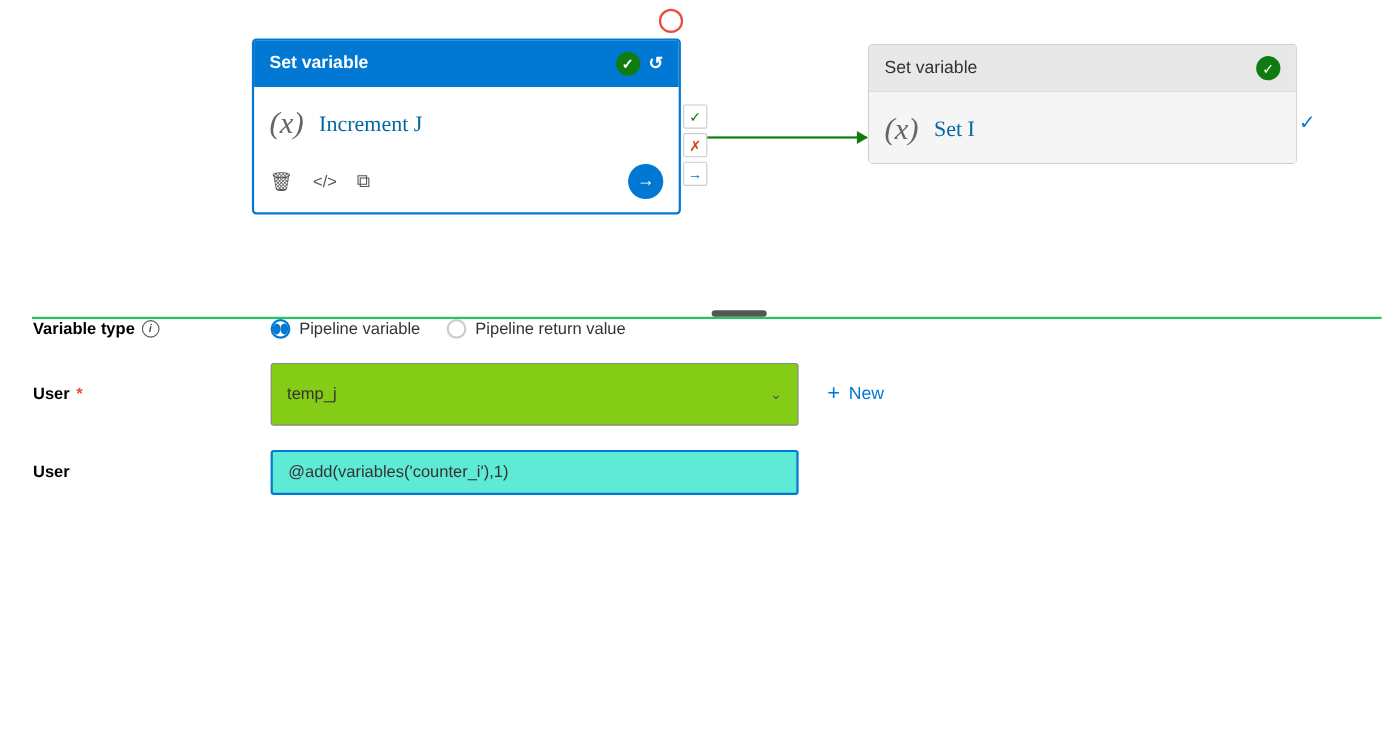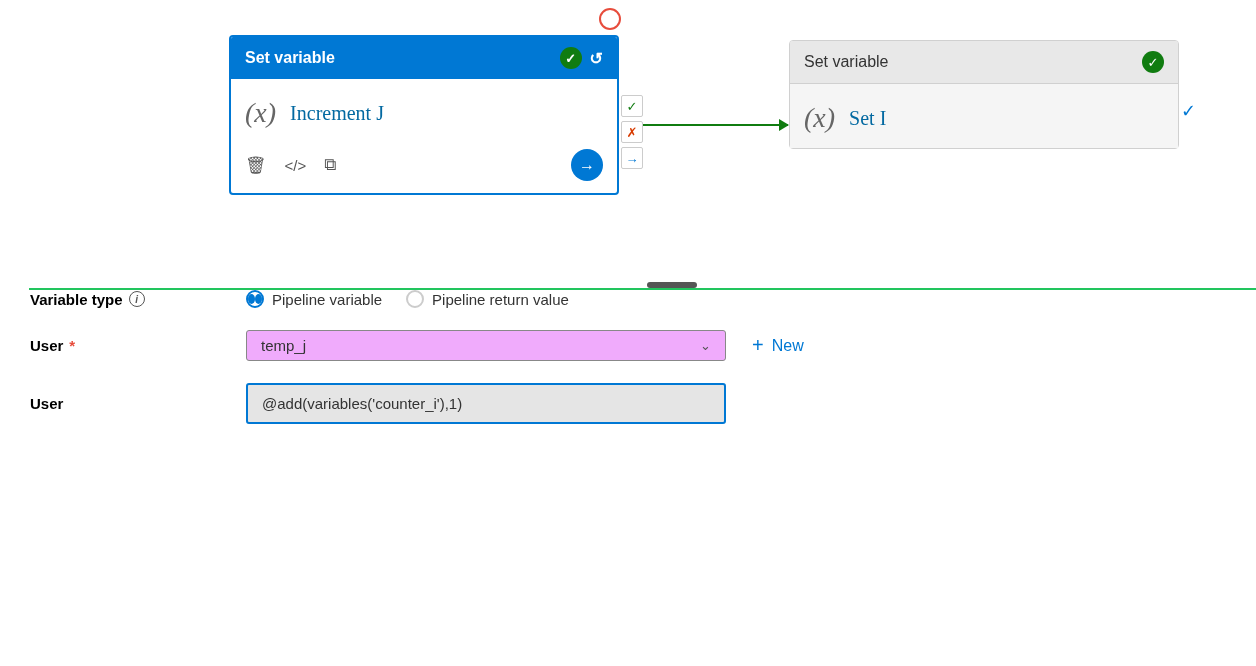--- a/index.html
+++ b/index.html
@@ -315,24 +315,24 @@
     }
 
     
     .dropdown-input {
       display: flex;
       align-items: center;
       justify-content: space-between;
       width: 480px;
       border: 1px solid #888;
       border-radius: 3px;
-      padding: 6px 14px;
+      padding: 19px 14px;
       font-size: 15px;
       color: #333;
-      background: #f0abfc;
+      background: #84cc16;
       cursor: pointer;
     }
     .dropdown-chevron {
       font-size: 13px;
       color: #555;
     }
 
     
     .new-btn {
       display: flex;
@@ -350,21 +350,21 @@
     }
 
     
     .value-input {
       width: 480px;
       border: 2px solid #0078d4;
       border-radius: 3px;
       padding: 10px 14px;
       font-size: 15px;
       color: #333;
-      background: #e5e5e5;
+      background: #5eead4;
     }
   </style>
 </head>
 <body>
 
 <div class="canvas-area">
 
   <div class="red-circle"></div>
 
   <div class="card-left">

